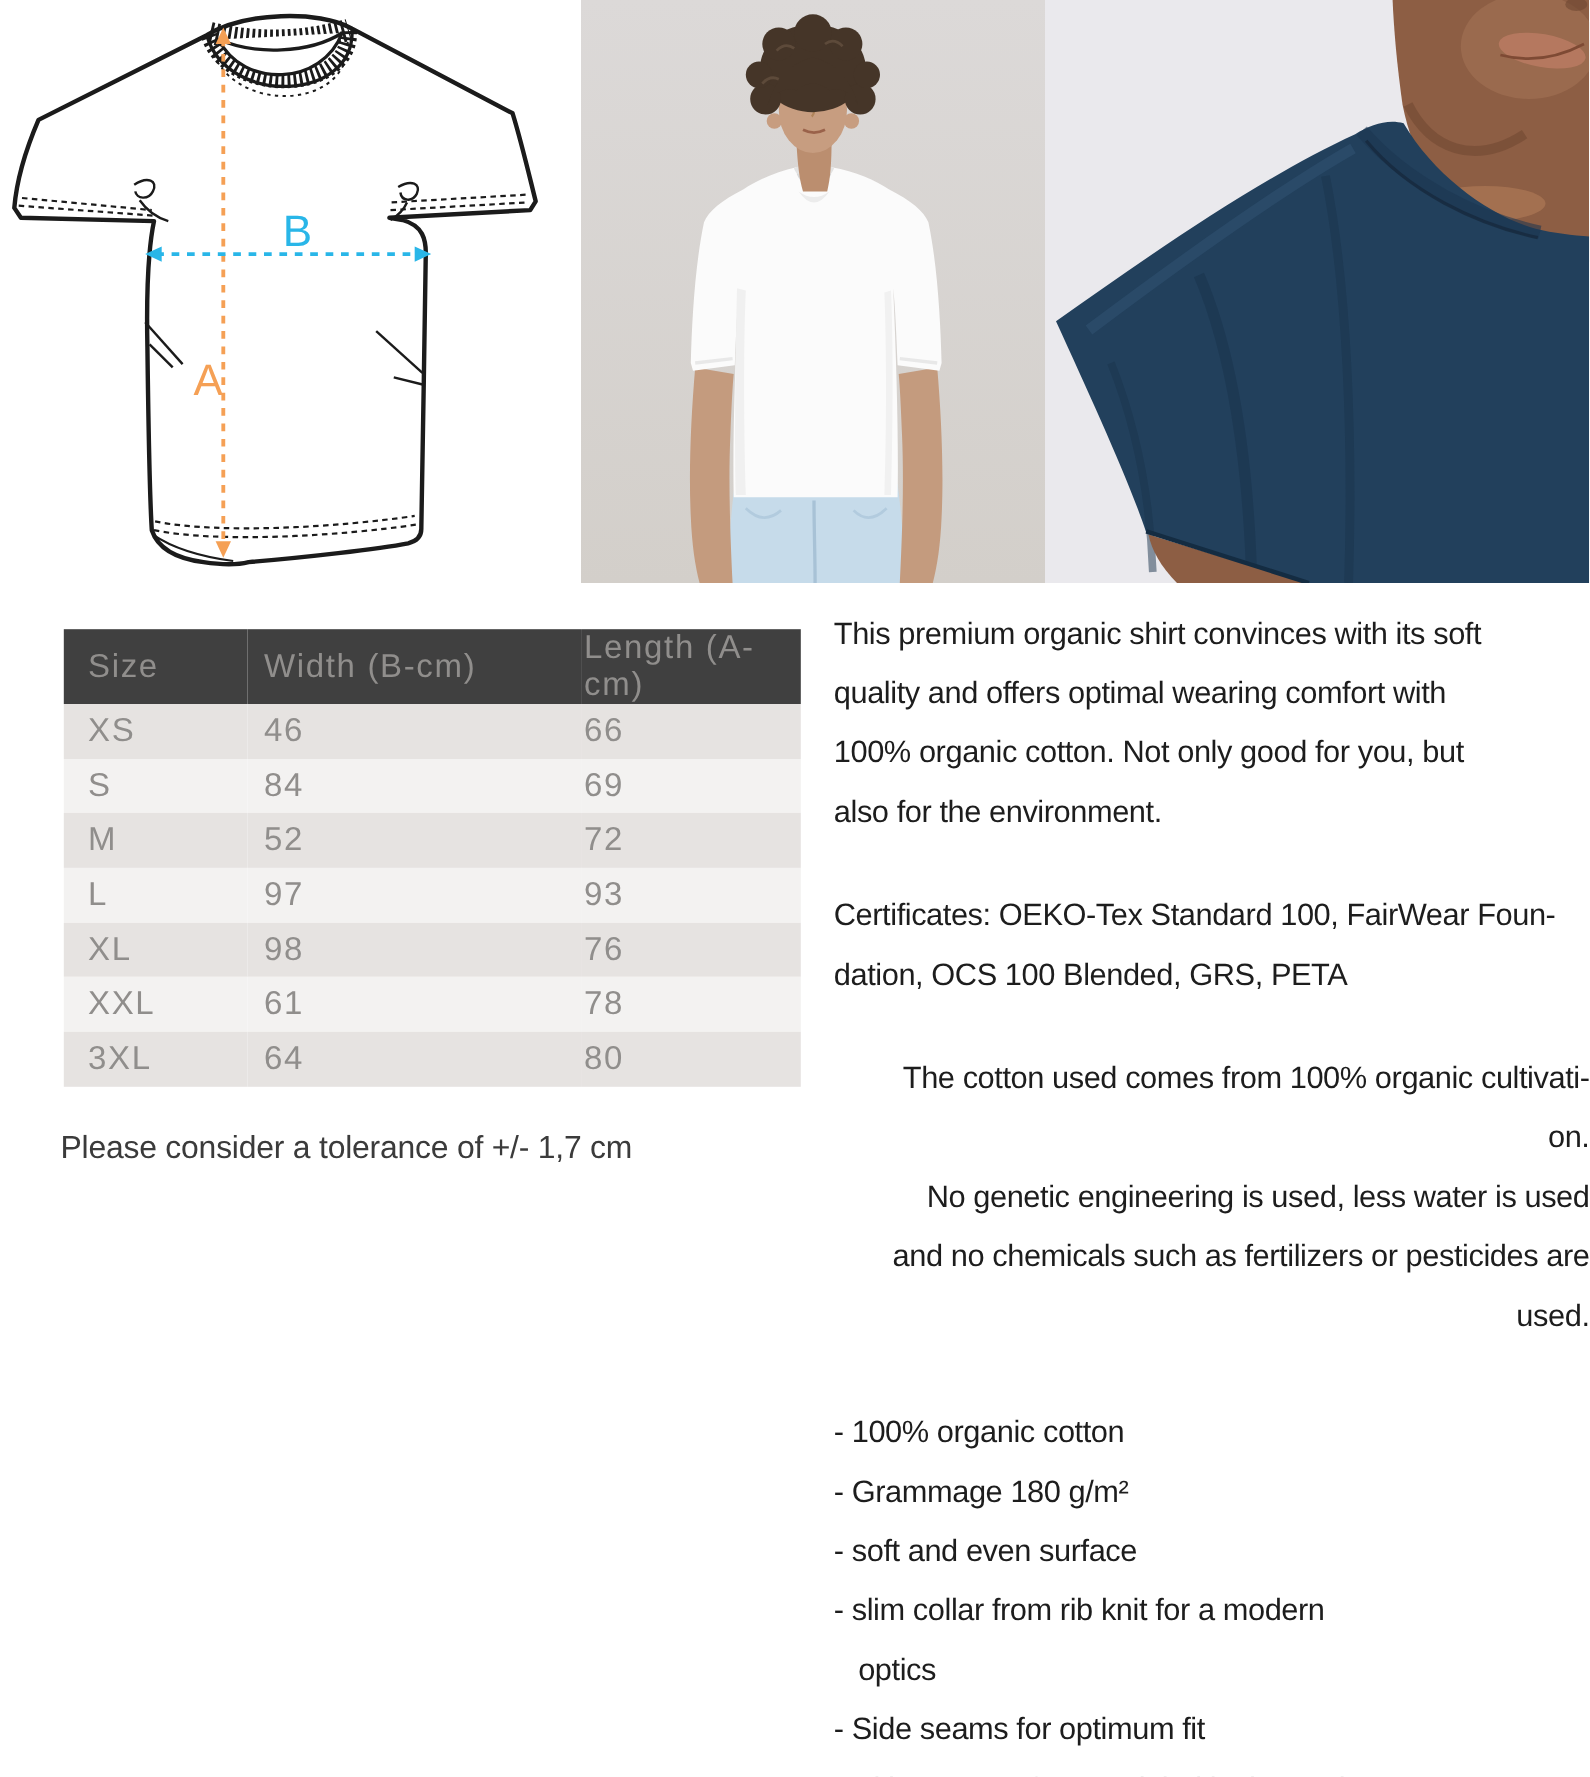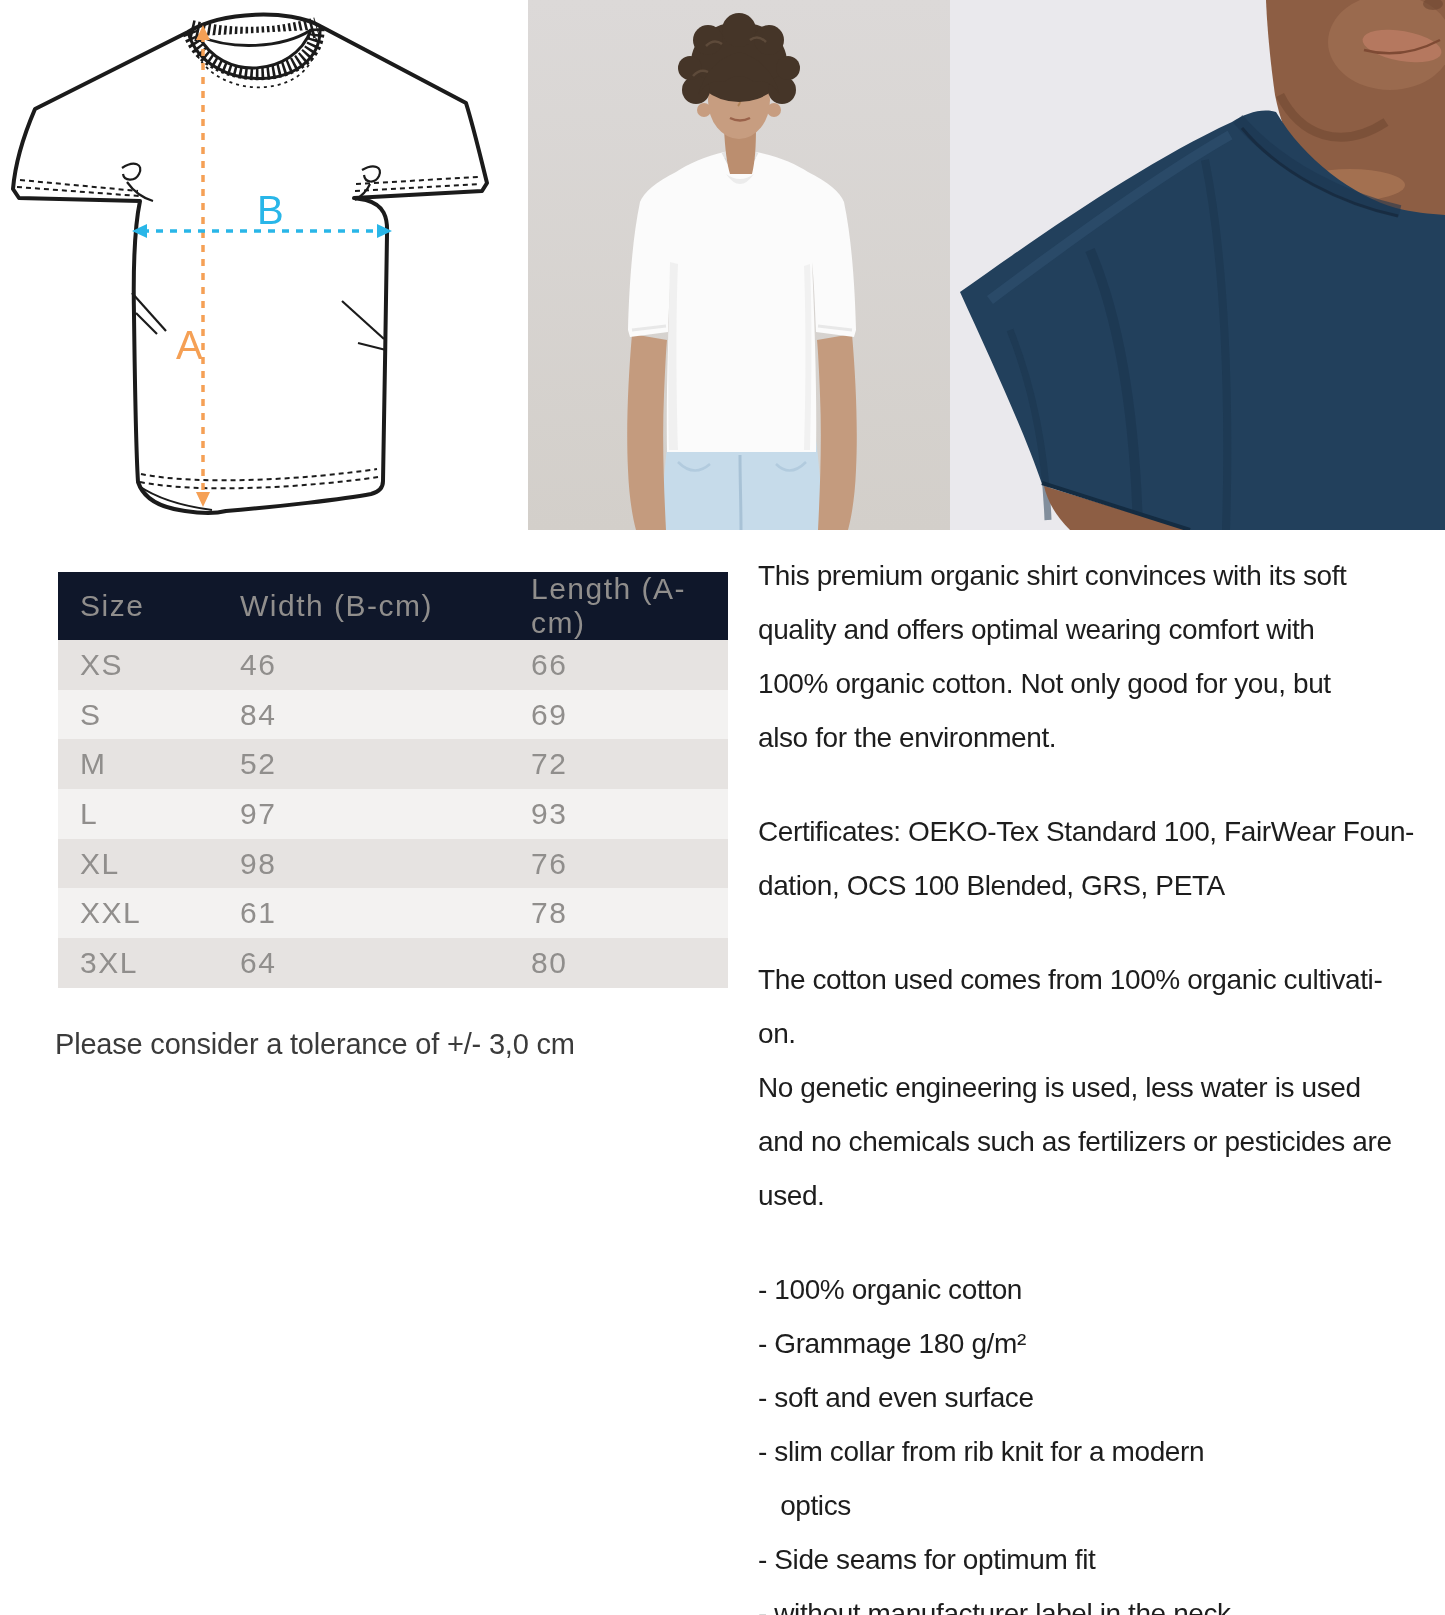--- a/index.html
+++ b/index.html
@@ -11,32 +11,32 @@
   .panel-model{left:528px;width:422px;}
   .panel-detail{left:950px;width:495px;}
   
   .size-table{position:absolute;left:58px;top:572px;width:670px;
               border-collapse:collapse;table-layout:fixed;}
   .size-table th,.size-table td{font-weight:400;text-align:left;padding:0;
               font-size:30px;letter-spacing:1.5px;color:#908e8c;}
   .size-table th:first-child,.size-table td:first-child{padding-left:22px;}
   .size-table th:nth-child(2),.size-table td:nth-child(2){padding-left:15px;}
   .size-table th:nth-child(3),.size-table td:nth-child(3){padding-left:2px;}
-  .size-table thead tr{height:50px;background:#0f172a;}
+  .size-table thead tr{height:50px;background:#404040;}
   .size-table tbody tr{height:49.7px;}
   .size-table tbody tr:nth-child(odd){background:#e6e3e1;}
   .size-table tbody tr:nth-child(even){background:#f3f2f1;}
   
   .tolerance{position:absolute;left:55px;top:1028px;margin:0;
              font-size:29px;color:#3b3b3b;letter-spacing:-0.2px;}
   
   .description{position:absolute;left:758px;top:549px;width:687px;
                font-size:28px;line-height:54px;color:#1d1d1d;letter-spacing:-0.4px;}
   .description p{margin:0 0 40px;white-space:pre;}
-  .description p.mb-lg{margin-bottom:40px;}
+  .description p.mb-lg{margin-bottom:52px;text-align:right;}
   .description p:last-child{margin-bottom:0;}
 </style>
 </head>
 <body>
 
 <div class="page">
 
   <div class="panel panel-diagram">
     <svg width="490" height="515" viewBox="0 0 490 515" style="position:absolute;left:10px;top:5px">
 
@@ -241,21 +241,21 @@
         <td>78</td>
       </tr>
       <tr>
         <td>3XL</td>
         <td>64</td>
         <td>80</td>
       </tr>
     </tbody>
   </table>
 
-  <p class="tolerance">Please consider a tolerance of +/- 3,0 cm</p>
+  <p class="tolerance">Please consider a tolerance of +/- 1,7 cm</p>
 
   <div class="description">
     <p>This premium organic shirt convinces with its soft
 quality and offers optimal wearing comfort with
 100% organic cotton. Not only good for you, but
 also for the environment.</p>
     <p>Certificates: OEKO-Tex Standard 100, FairWear Foun-
 dation, OCS 100 Blended, GRS, PETA</p>
     <p class="mb-lg">The cotton used comes from 100% organic cultivati-
 on.

